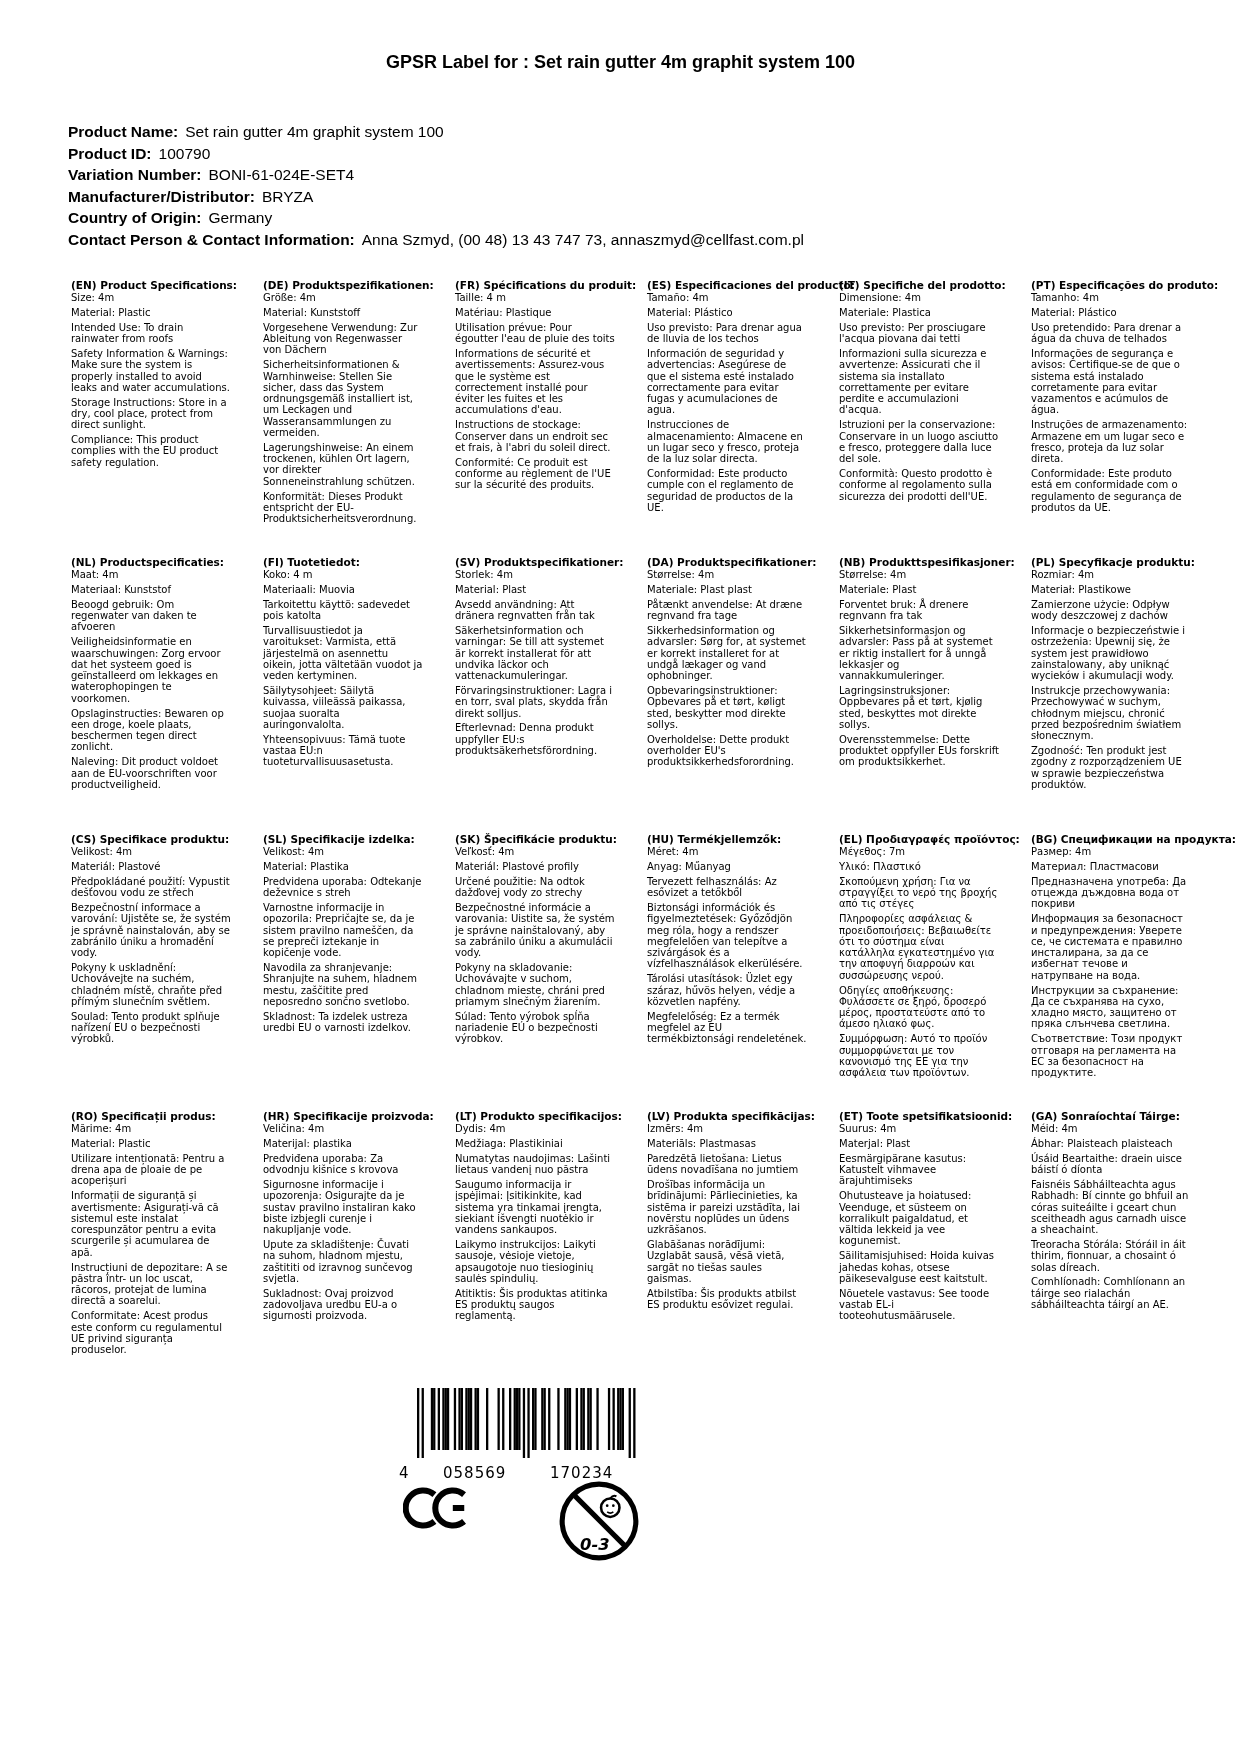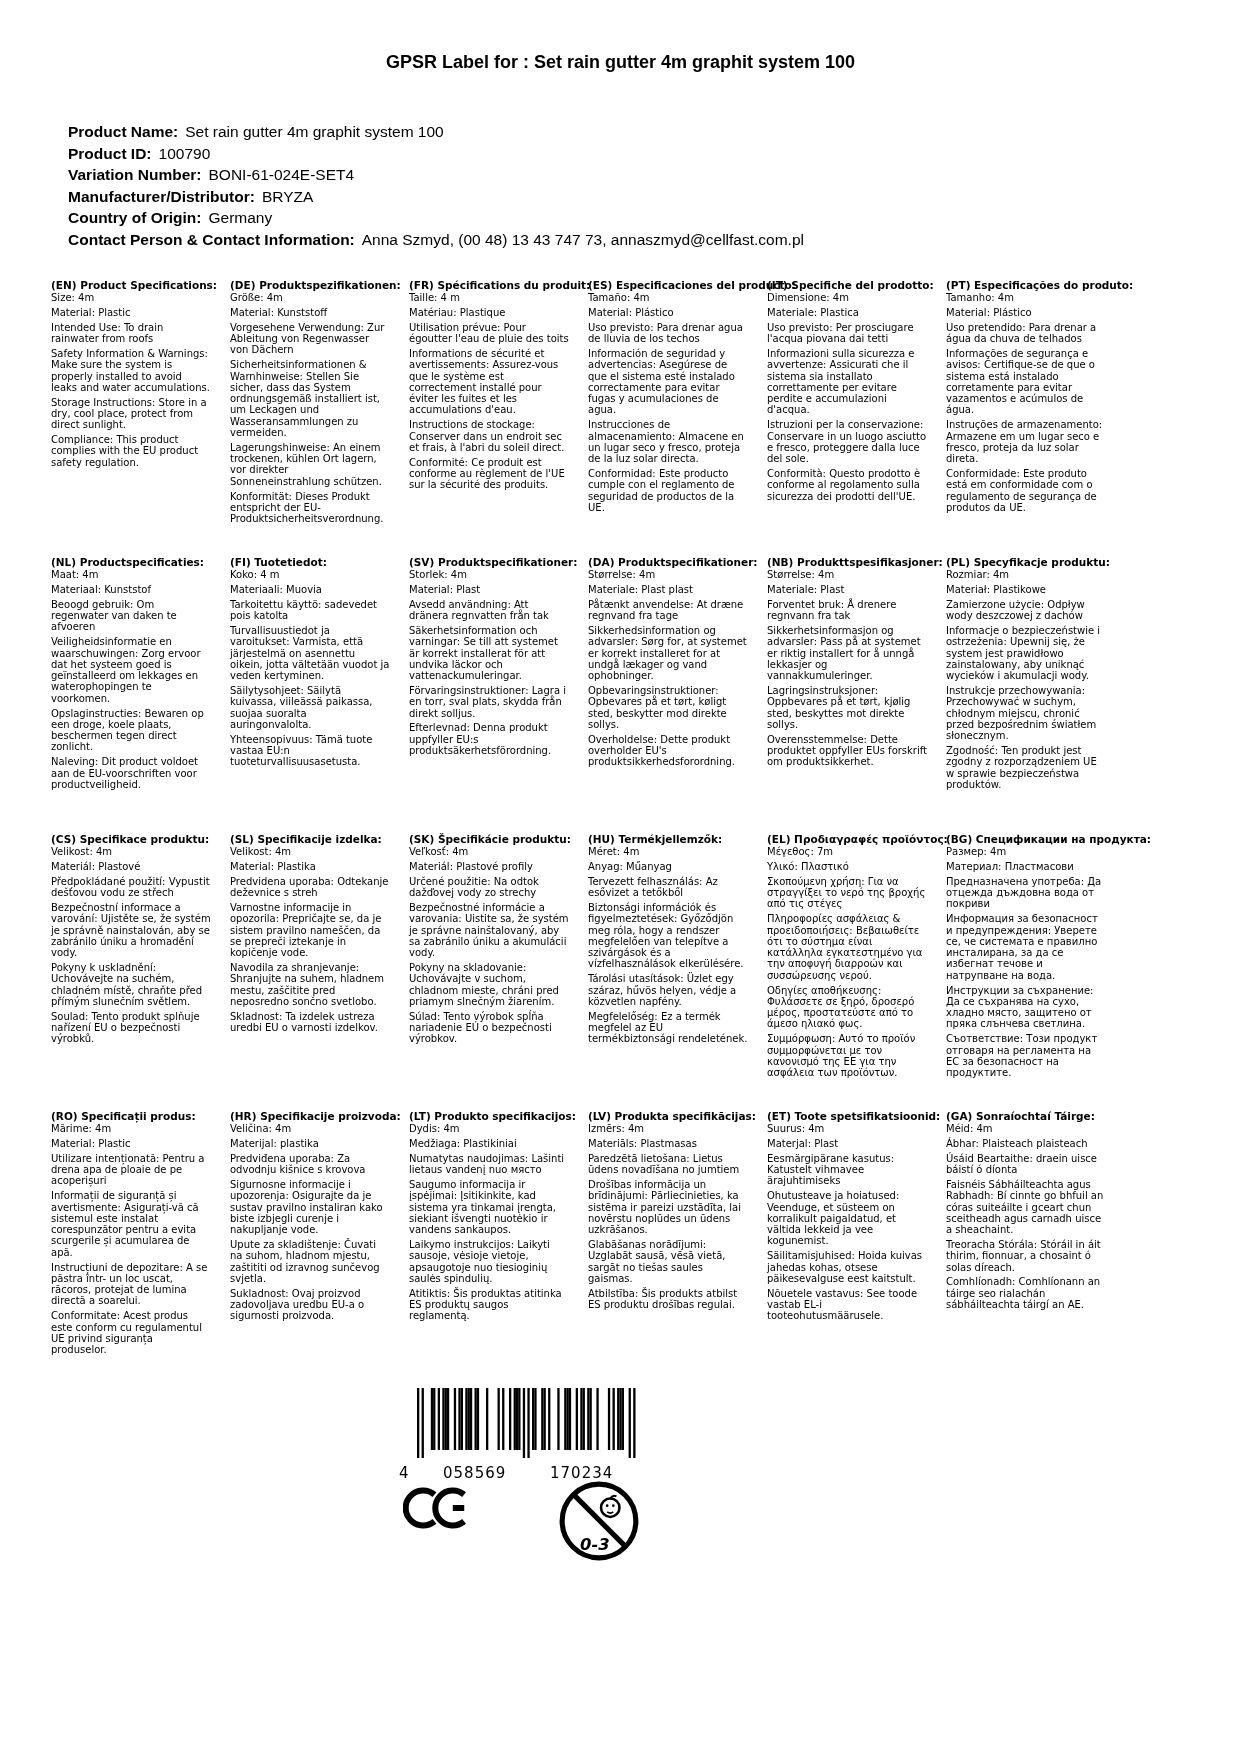--- a/index.html
+++ b/index.html
@@ -11,22 +11,22 @@
     position:absolute;top:52px;left:0;width:100%;text-align:center;
     font-family:"Liberation Sans",sans-serif;font-weight:bold;font-size:18px;
   }
   .info-block{
     position:absolute;left:68px;top:121px;
     font-family:"Liberation Sans",sans-serif;font-size:15.5px;line-height:21.5px;
   }
   .info-row .lbl{font-weight:bold;}
   .info-row .val{margin-left:7px;}
   .spec-grid{
-    position:absolute;left:51px;top:280px;width:1035px;
-    display:grid;grid-template-columns:repeat(6,160px);column-gap:19px;
+    position:absolute;left:71px;top:280px;width:1035px;
+    display:grid;grid-template-columns:repeat(6,160px);column-gap:32px;
     grid-auto-rows:277px;
   }
   .spec-block{font-size:10px;line-height:11.3px;}
   .spec-title{font-weight:bold;font-size:10.5px;white-space:nowrap;margin-bottom:1px;}
   .spec-par{margin-bottom:3.5px;}
   .barcode-wrap{position:absolute;left:417px;top:1388px;width:240px;}
   .bc-digits{position:relative;height:20px;font-size:15px;margin-top:2px;}
   .bc-digits .d1{position:absolute;left:-18px;top:0;}
   .bc-digits .d2{position:absolute;left:26px;top:0;letter-spacing:1px;text-align:center;}
   .bc-digits .d3{position:absolute;left:133px;top:0;letter-spacing:1px;}
@@ -239,33 +239,33 @@
         <div class="spec-par">Materijal: plastika</div>
         <div class="spec-par">Predviđena uporaba: Za odvodnju kišnice s krovova</div>
         <div class="spec-par">Sigurnosne informacije i upozorenja: Osigurajte da je sustav pravilno instaliran kako biste izbjegli curenje i nakupljanje vode.</div>
         <div class="spec-par">Upute za skladištenje: Čuvati na suhom, hladnom mjestu, zaštititi od izravnog sunčevog svjetla.</div>
         <div class="spec-par">Sukladnost: Ovaj proizvod zadovoljava uredbu EU-a o sigurnosti proizvoda.</div>
       </div>
       <div class="spec-block">
         <div class="spec-title">(LT) Produkto specifikacijos:</div>
         <div class="spec-par">Dydis: 4m</div>
         <div class="spec-par">Medžiaga: Plastikiniai</div>
-        <div class="spec-par">Numatytas naudojimas: Lašinti lietaus vandenį nuo място</div>
+        <div class="spec-par">Numatytas naudojimas: Lašinti lietaus vandenį nuo păstra</div>
         <div class="spec-par">Saugumo informacija ir įspėjimai: Įsitikinkite, kad sistema yra tinkamai įrengta, siekiant išvengti nuotėkio ir vandens sankaupos.</div>
         <div class="spec-par">Laikymo instrukcijos: Laikyti sausoje, vėsioje vietoje, apsaugotoje nuo tiesioginių saulės spindulių.</div>
         <div class="spec-par">Atitiktis: Šis produktas atitinka ES produktų saugos reglamentą.</div>
       </div>
       <div class="spec-block">
         <div class="spec-title">(LV) Produkta specifikācijas:</div>
         <div class="spec-par">Izmērs: 4m</div>
         <div class="spec-par">Materiāls: Plastmasas</div>
         <div class="spec-par">Paredzētā lietošana: Lietus ūdens novadīšana no jumtiem</div>
         <div class="spec-par">Drošības informācija un brīdinājumi: Pārliecinieties, ka sistēma ir pareizi uzstādīta, lai novērstu noplūdes un ūdens uzkrāšanos.</div>
         <div class="spec-par">Glabāšanas norādījumi: Uzglabāt sausā, vēsā vietā, sargāt no tiešas saules gaismas.</div>
-        <div class="spec-par">Atbilstība: Šis produkts atbilst ES produktu drošības regulai.</div>
+        <div class="spec-par">Atbilstība: Šis produkts atbilst ES produktu esővizet regulai.</div>
       </div>
       <div class="spec-block">
         <div class="spec-title">(ET) Toote spetsifikatsioonid:</div>
         <div class="spec-par">Suurus: 4m</div>
         <div class="spec-par">Materjal: Plast</div>
         <div class="spec-par">Eesmärgipärane kasutus: Katustelt vihmavee ärajuhtimiseks</div>
         <div class="spec-par">Ohutusteave ja hoiatused: Veenduge, et süsteem on korralikult paigaldatud, et vältida lekkeid ja vee kogunemist.</div>
         <div class="spec-par">Säilitamisjuhised: Hoida kuivas jahedas kohas, otsese päikesevalguse eest kaitstult.</div>
         <div class="spec-par">Nõuetele vastavus: See toode vastab EL-i tooteohutusmäärusele.</div>
       </div>

